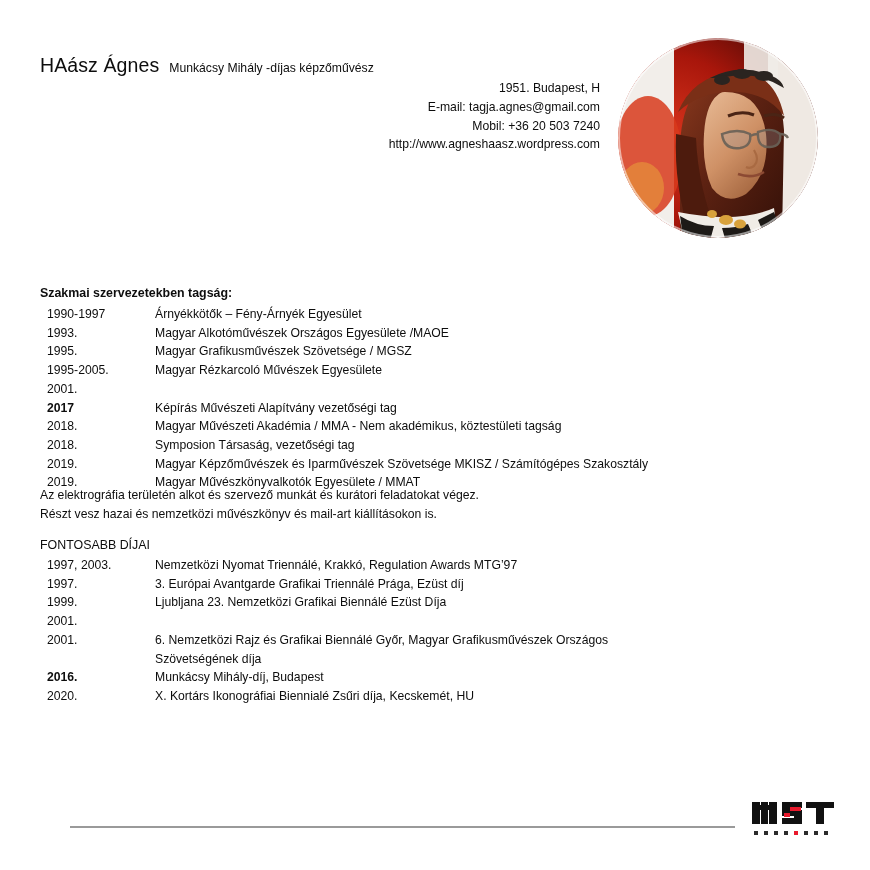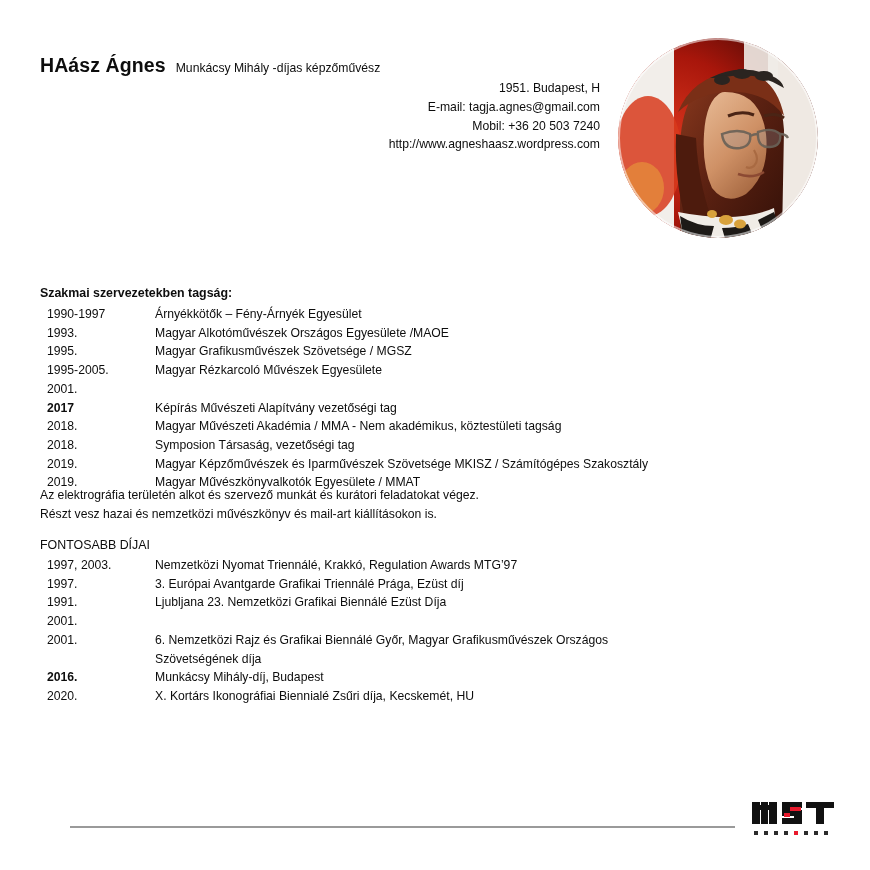--- a/index.html
+++ b/index.html
@@ -25,21 +25,21 @@
     width: 560px;
   }
   .name-line {
     display: flex;
     align-items: baseline;
     gap: 10px;
     white-space: nowrap;
   }
   .artist-name {
     font-size: 19.5px;
-    font-weight: bold;
+    font-weight: normal;
     letter-spacing: 0.1px;
     line-height: 1.15;
   }
   .artist-subtitle {
     font-size: 12.2px;
     font-weight: normal;
     line-height: 1.15;
   }
   .contact-line {
     font-size: 12.2px;
@@ -252,21 +252,21 @@
 <div class="entry-list" style="top:556px;">
   <div class="entry">
     <span class="ecol-date">1997, 2003.</span>
     <span class="ecol-text">Nemzetközi Nyomat Triennálé, Krakkó, Regulation Awards MTG’97</span>
   </div>
   <div class="entry">
     <span class="ecol-date">1997.</span>
     <span class="ecol-text">3. Európai Avantgarde Grafikai Triennálé Prága, Ezüst díj</span>
   </div>
   <div class="entry">
-    <span class="ecol-date">1991.</span>
+    <span class="ecol-date">1999.</span>
     <span class="ecol-text">Ljubljana 23. Nemzetközi Grafikai Biennálé Ezüst Díja</span>
   </div>
   <div class="entry">
     <span class="ecol-date">2001.</span>
   </div>
   <div class="entry">
     <span class="ecol-date">2001.</span>
     <span class="ecol-text">6. Nemzetközi Rajz és Grafikai Biennálé Győr, Magyar Grafikusművészek Országos</span>
   </div>
   <div class="entry continuation">

